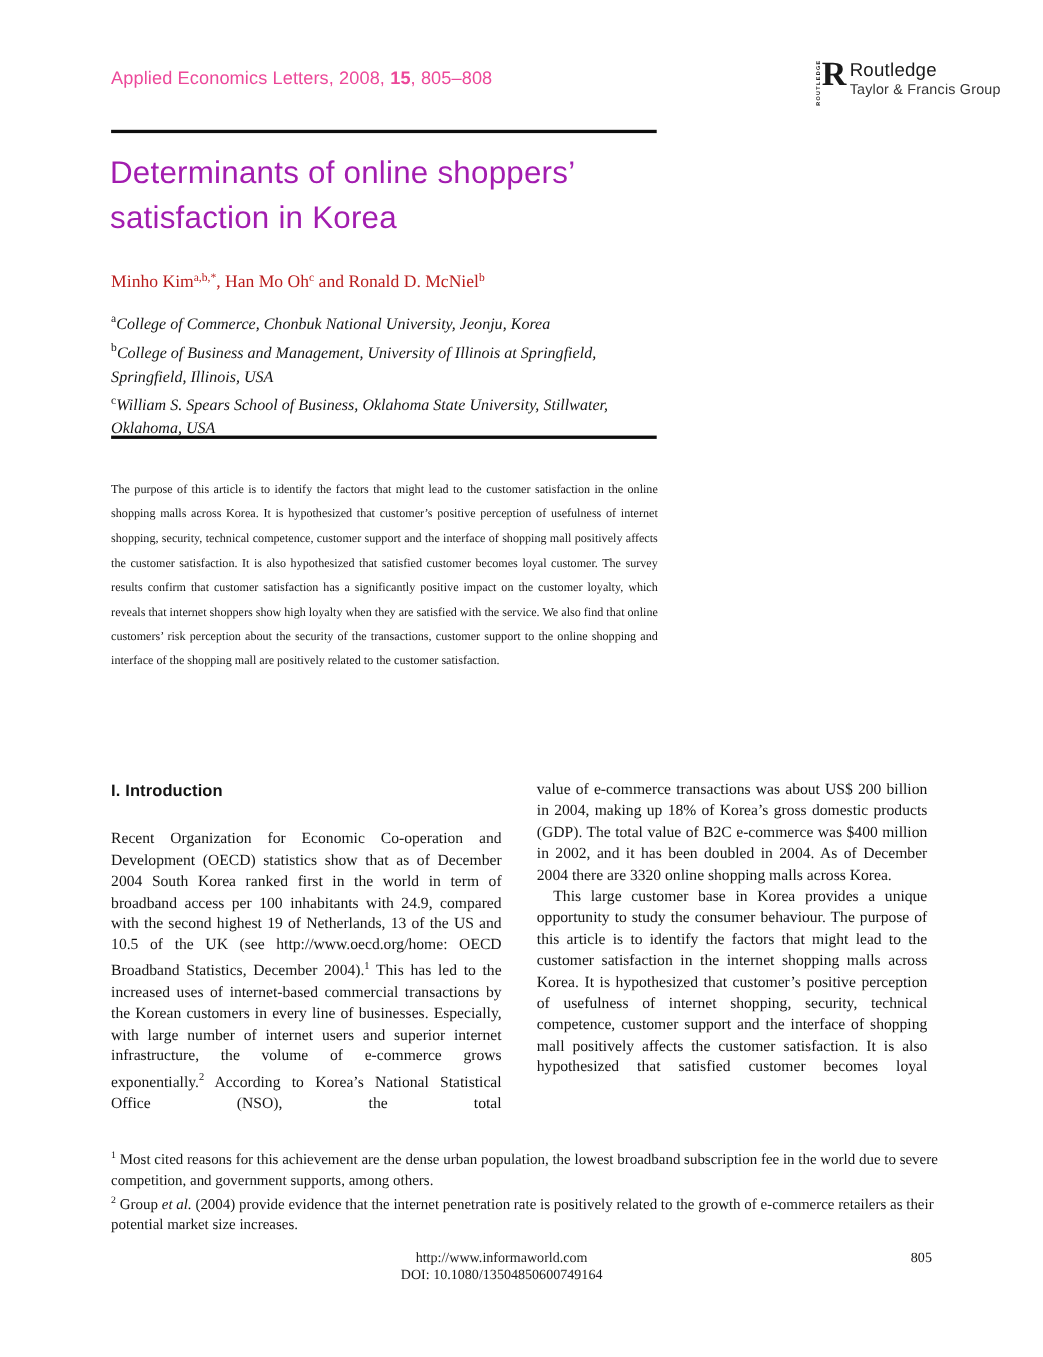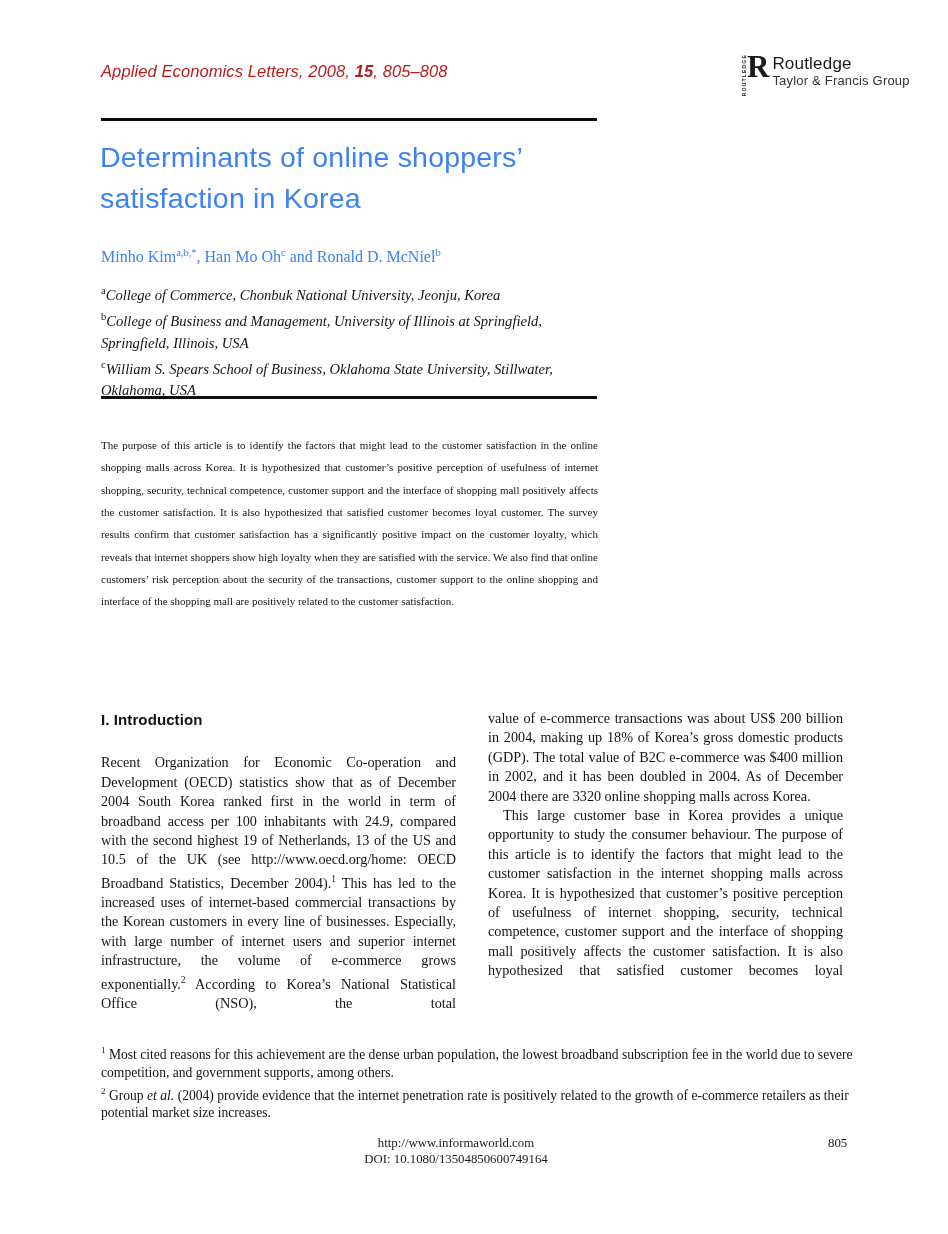--- a/index.html
+++ b/index.html
@@ -9,22 +9,22 @@
     width:948px; height:1234px;
     background:#ffffff;
     color:#131313;
     overflow:hidden;
     margin:0 auto;
   }
   
   .journal-line {
     position:absolute; left:101px; top:62px;
     font-family:"Liberation Sans", sans-serif;
-    font-style:italic; font-size:16.5px; letter-spacing:0.1px;
-    color:#b91c1c;
+    font-size:16.5px; letter-spacing:0.1px;
+    color:#ec4899;
   }
   .journal-line .vol { font-weight:700; }
   .logo {
     position:absolute; left:741px; top:52px;
     display:flex; align-items:flex-start; gap:3px;
     color:#1a1a1a;
   }
   .logo-mark { display:flex; align-items:flex-start; }
   .logo-vert {
     writing-mode:vertical-rl; transform:rotate(180deg);
@@ -46,26 +46,26 @@
     font-size:13px; letter-spacing:0.2px; color:#333;
   }
   .rule { position:absolute; left:101px; width:496px; height:3px; background:#0d0d0d; }
   .rule-top { top:118px; }
   .rule-mid { top:396px; }
   
   .title {
     position:absolute; left:100px; top:137px;
     font-family:"Liberation Sans", sans-serif;
     font-weight:400; font-size:28.5px; line-height:41px;
-    letter-spacing:0.2px; color:#3b82f6;
+    letter-spacing:0.2px; color:#a21caf;
   }
   .authors {
     position:absolute; left:101px; top:247px;
     font-family:"Liberation Serif", serif;
-    font-size:16px; color:#3b82f6;
+    font-size:16px; color:#b91c1c;
   }
   .authors sup, .affil sup { font-size:10.5px; }
   .affiliations {
     position:absolute; left:101px; top:280px; width:500px;
     font-family:"Liberation Serif", serif;
     font-size:14.6px; line-height:21.4px;
   }
   .affil-text { font-style:italic; }
   
   .abstract {

